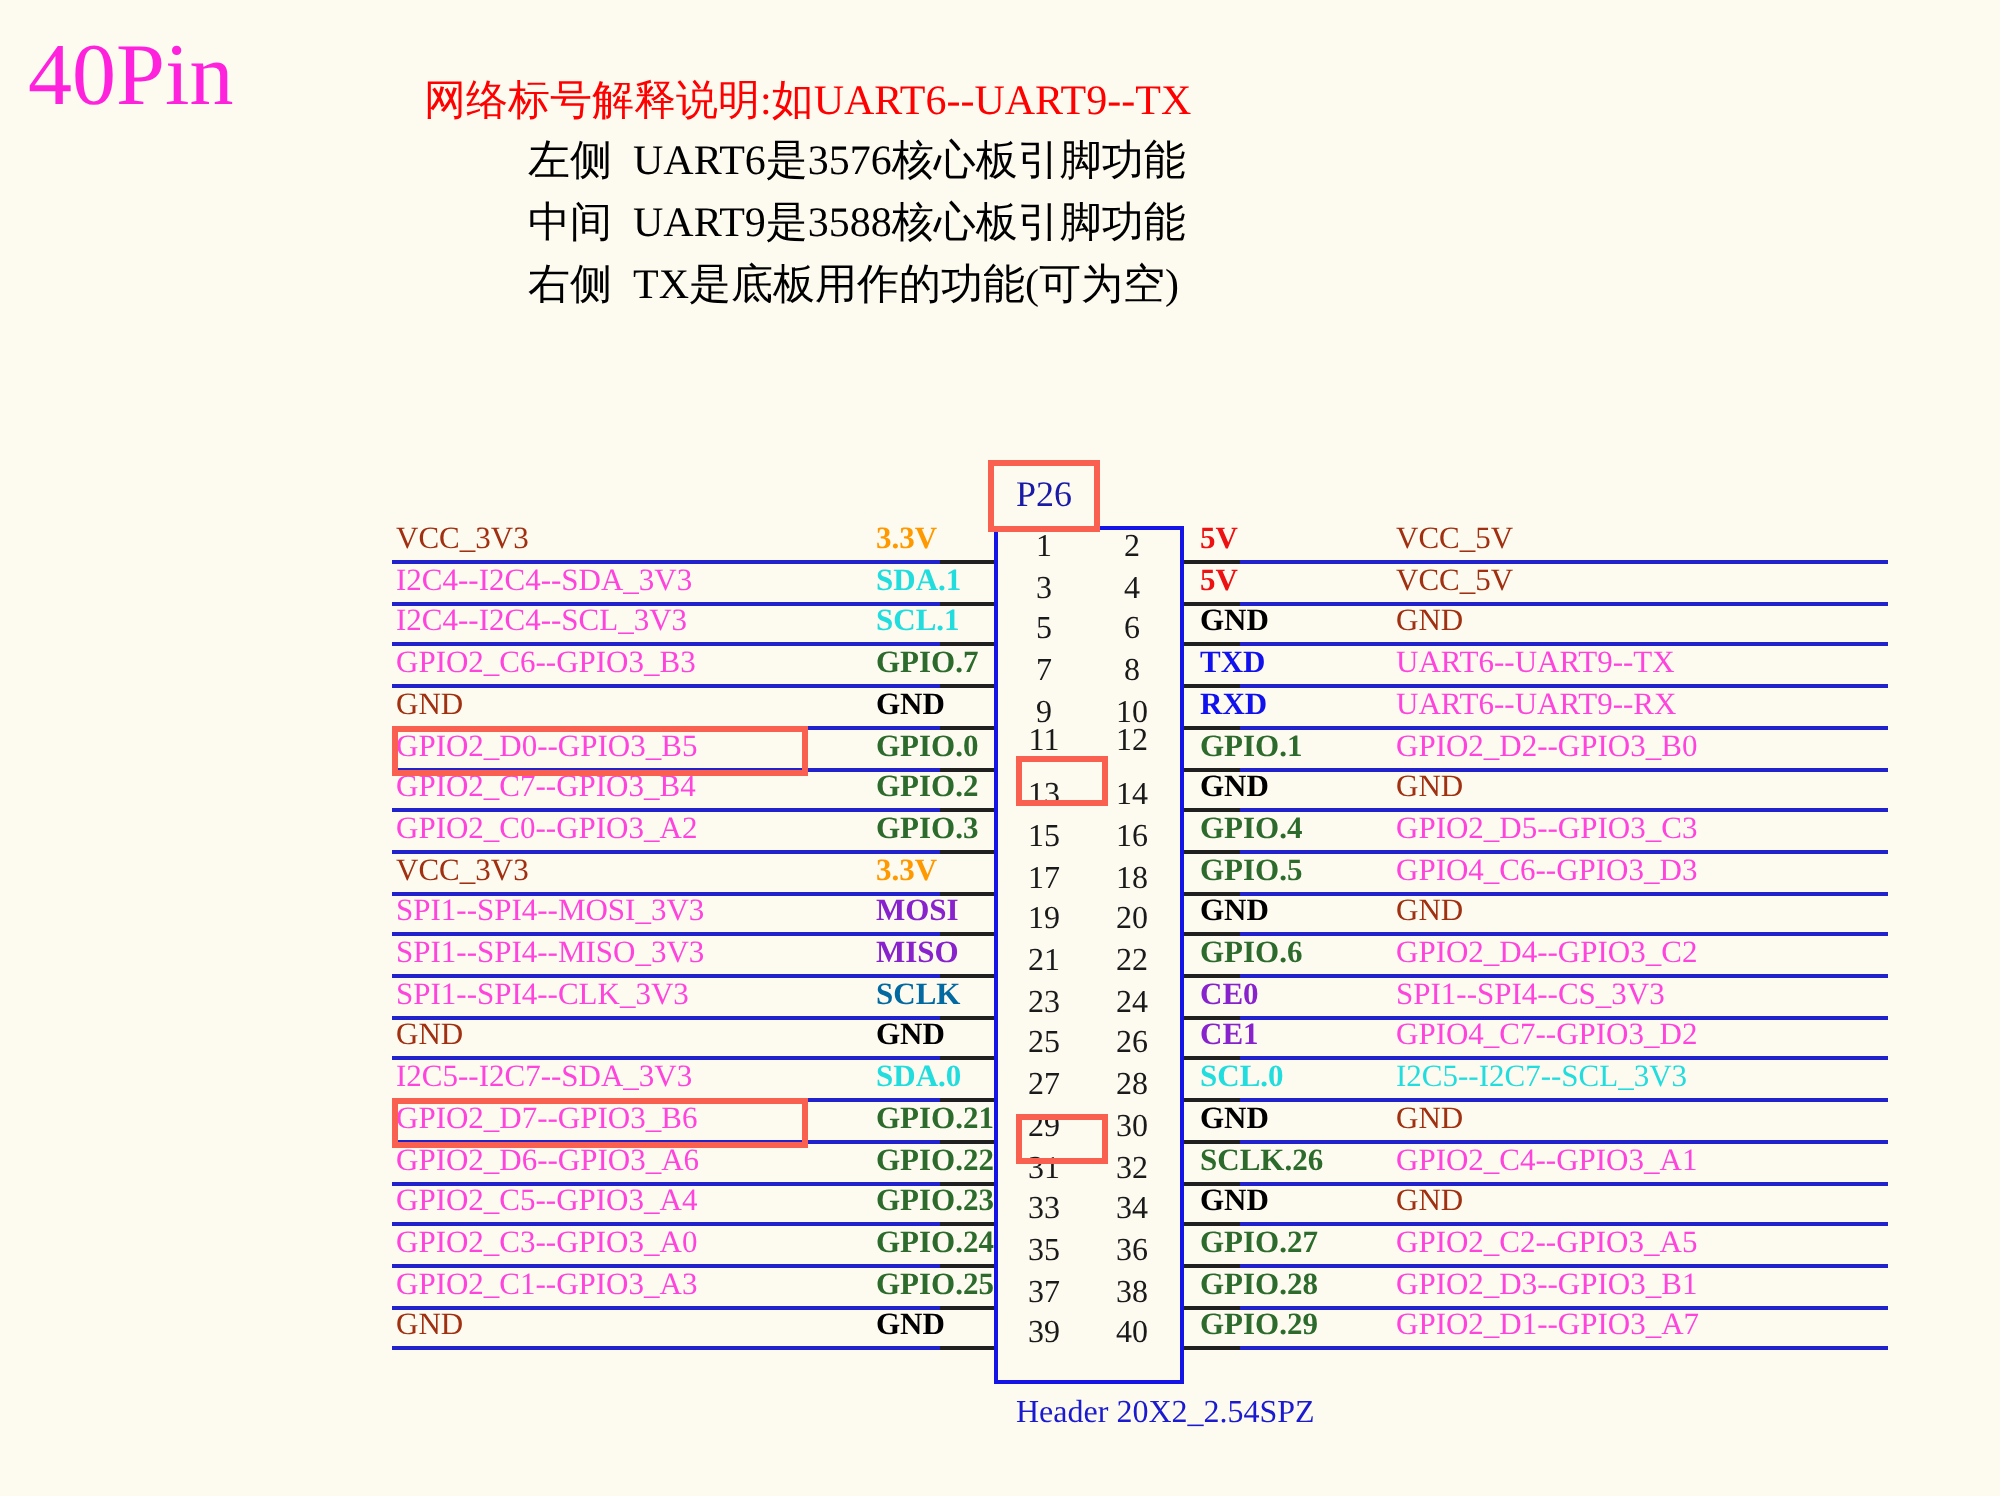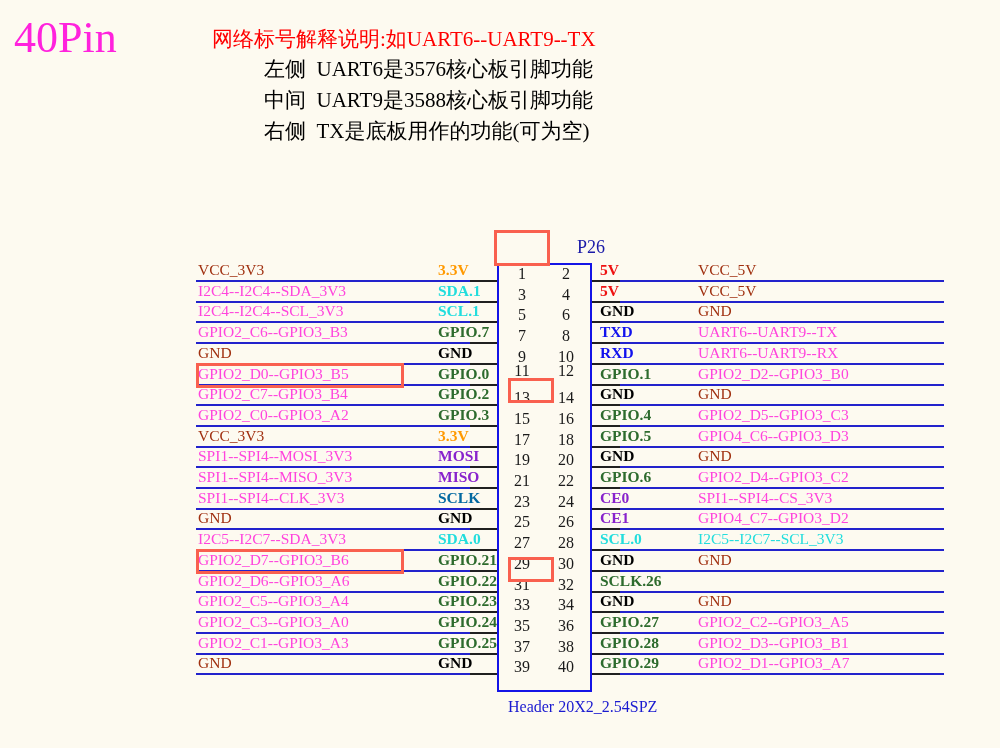--- a/index.html
+++ b/index.html
@@ -31,20 +31,21 @@
     position: absolute;
     left: 212px;
     top: 24px;
     width: 760px;
   }
   #legend-line1 {
     color: #ff0000;
     font-size: 21px;
     line-height: 30px;
     white-space: pre;
+    margin-top: 11px;
   }
   .legend-sub {
     color: #000000;
     font-size: 21px;
     line-height: 31px;
     margin-left: 52px;
     white-space: pre;
   }
 
   
@@ -144,30 +145,29 @@
     top: 230px;
     width: 56px;
     height: 36px;
     border: 3.5px solid #f9604f;
     box-sizing: border-box;
     z-index: 8;
     background: transparent;
   }
   #p26-label {
     position: absolute;
-    left: 513px;
+    left: 494px;
     top: 230px;
     width: 56px;
     height: 36px;
     line-height: 34px;
-    text-align: right;
+    text-align: center;
     font-size: 18px;
     color: #1a1aa8;
     z-index: 9;
-    padding-left: 36px;
   }
 
   
   #footer-caption {
     position: absolute;
     left: 508px;
     top: 698px;
     font-size: 16px;
     color: #1a1ad0;
     white-space: pre;
@@ -347,20 +347,21 @@
         <div class="cell net-r" style="color: rgb(160, 48, 16);">GND</div>
         <div class="wire-l"></div>
         <div class="wire-r"></div>
         <div class="stub-l"></div>
         <div class="stub-r"></div>
       </div>
       <div class="prow" style="top: 321.5px;">
         <div class="cell net-l" style="color: rgb(255, 68, 221);">GPIO2_D6--GPIO3_A6</div>
         <div class="cell fn-l bold" style="color: rgb(45, 107, 45);">GPIO.22</div>
         <div class="cell fn-r bold" style="color: rgb(45, 107, 45);">SCLK.26</div>
+        <div class="cell net-r" style="color: rgb(255, 68, 221);">GPIO2_C4--GPIO3_A1</div>
         <div class="wire-l"></div>
         <div class="wire-r"></div>
         <div class="stub-l"></div>
         <div class="stub-r"></div>
       </div>
       <div class="prow" style="top: 342.2px;">
         <div class="cell net-l" style="color: rgb(255, 68, 221);">GPIO2_C5--GPIO3_A4</div>
         <div class="cell fn-l bold" style="color: rgb(45, 107, 45);">GPIO.23</div>
         <div class="cell fn-r bold" style="color: rgb(0, 0, 0);">GND</div>
         <div class="cell net-r" style="color: rgb(160, 48, 16);">GND</div>

